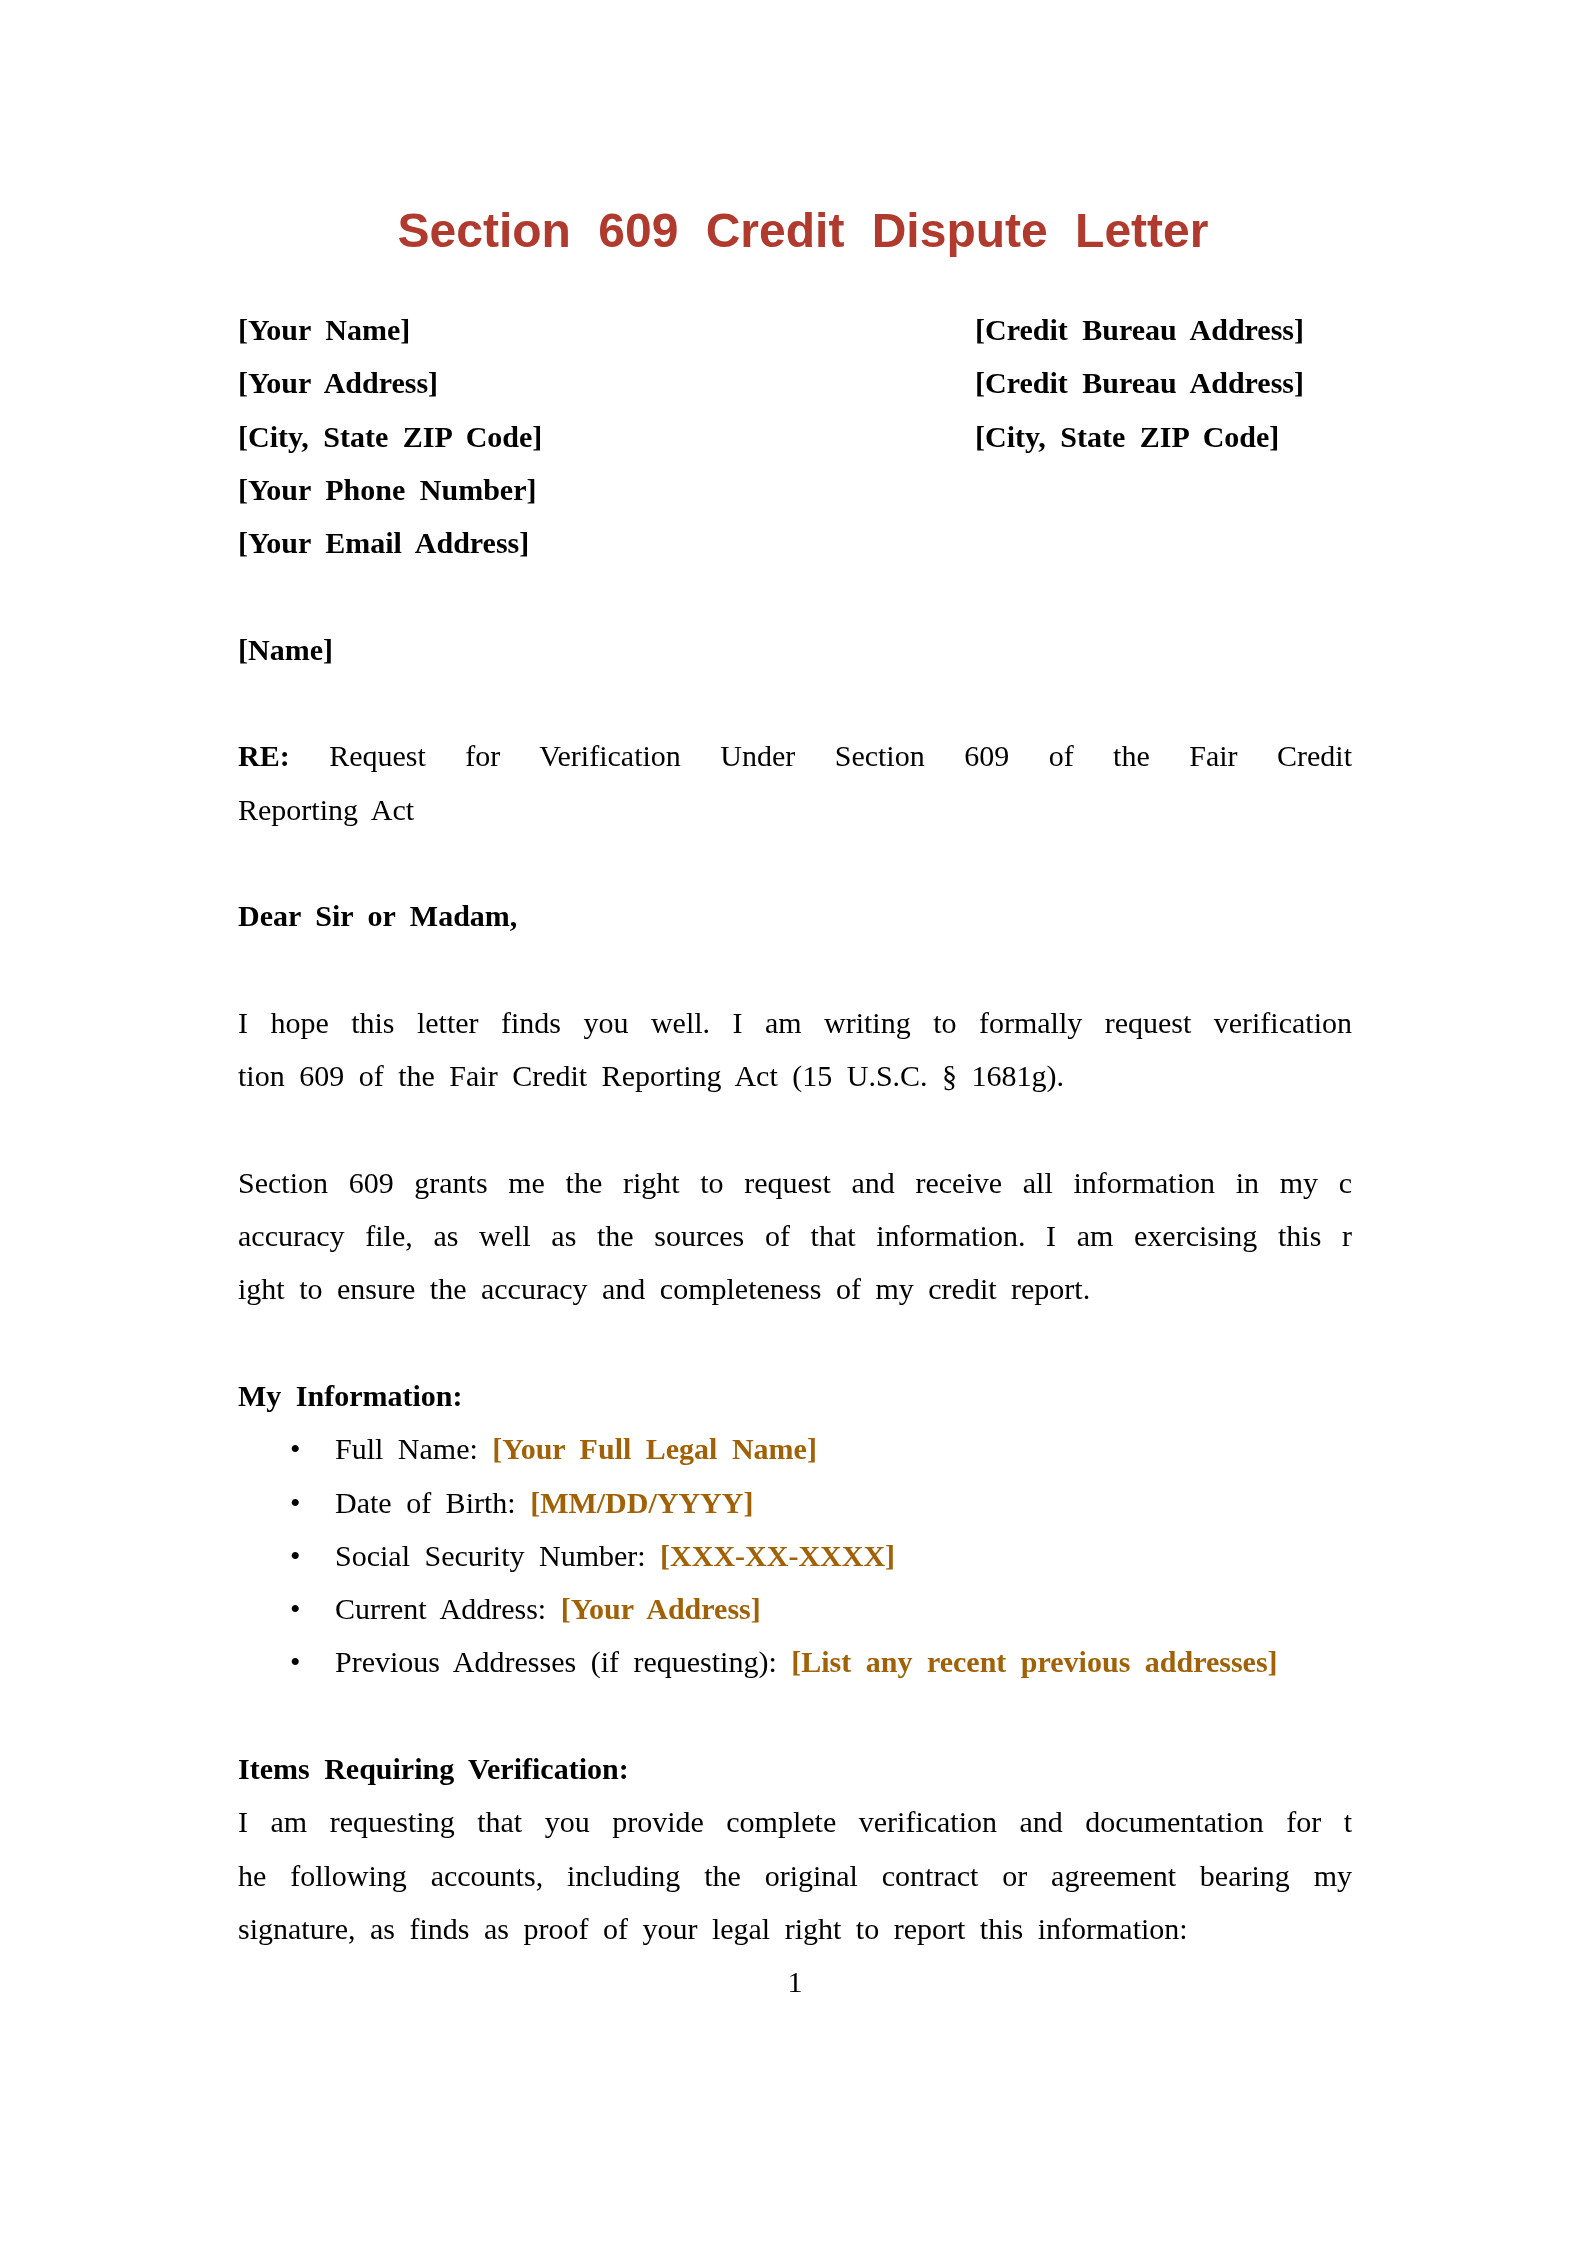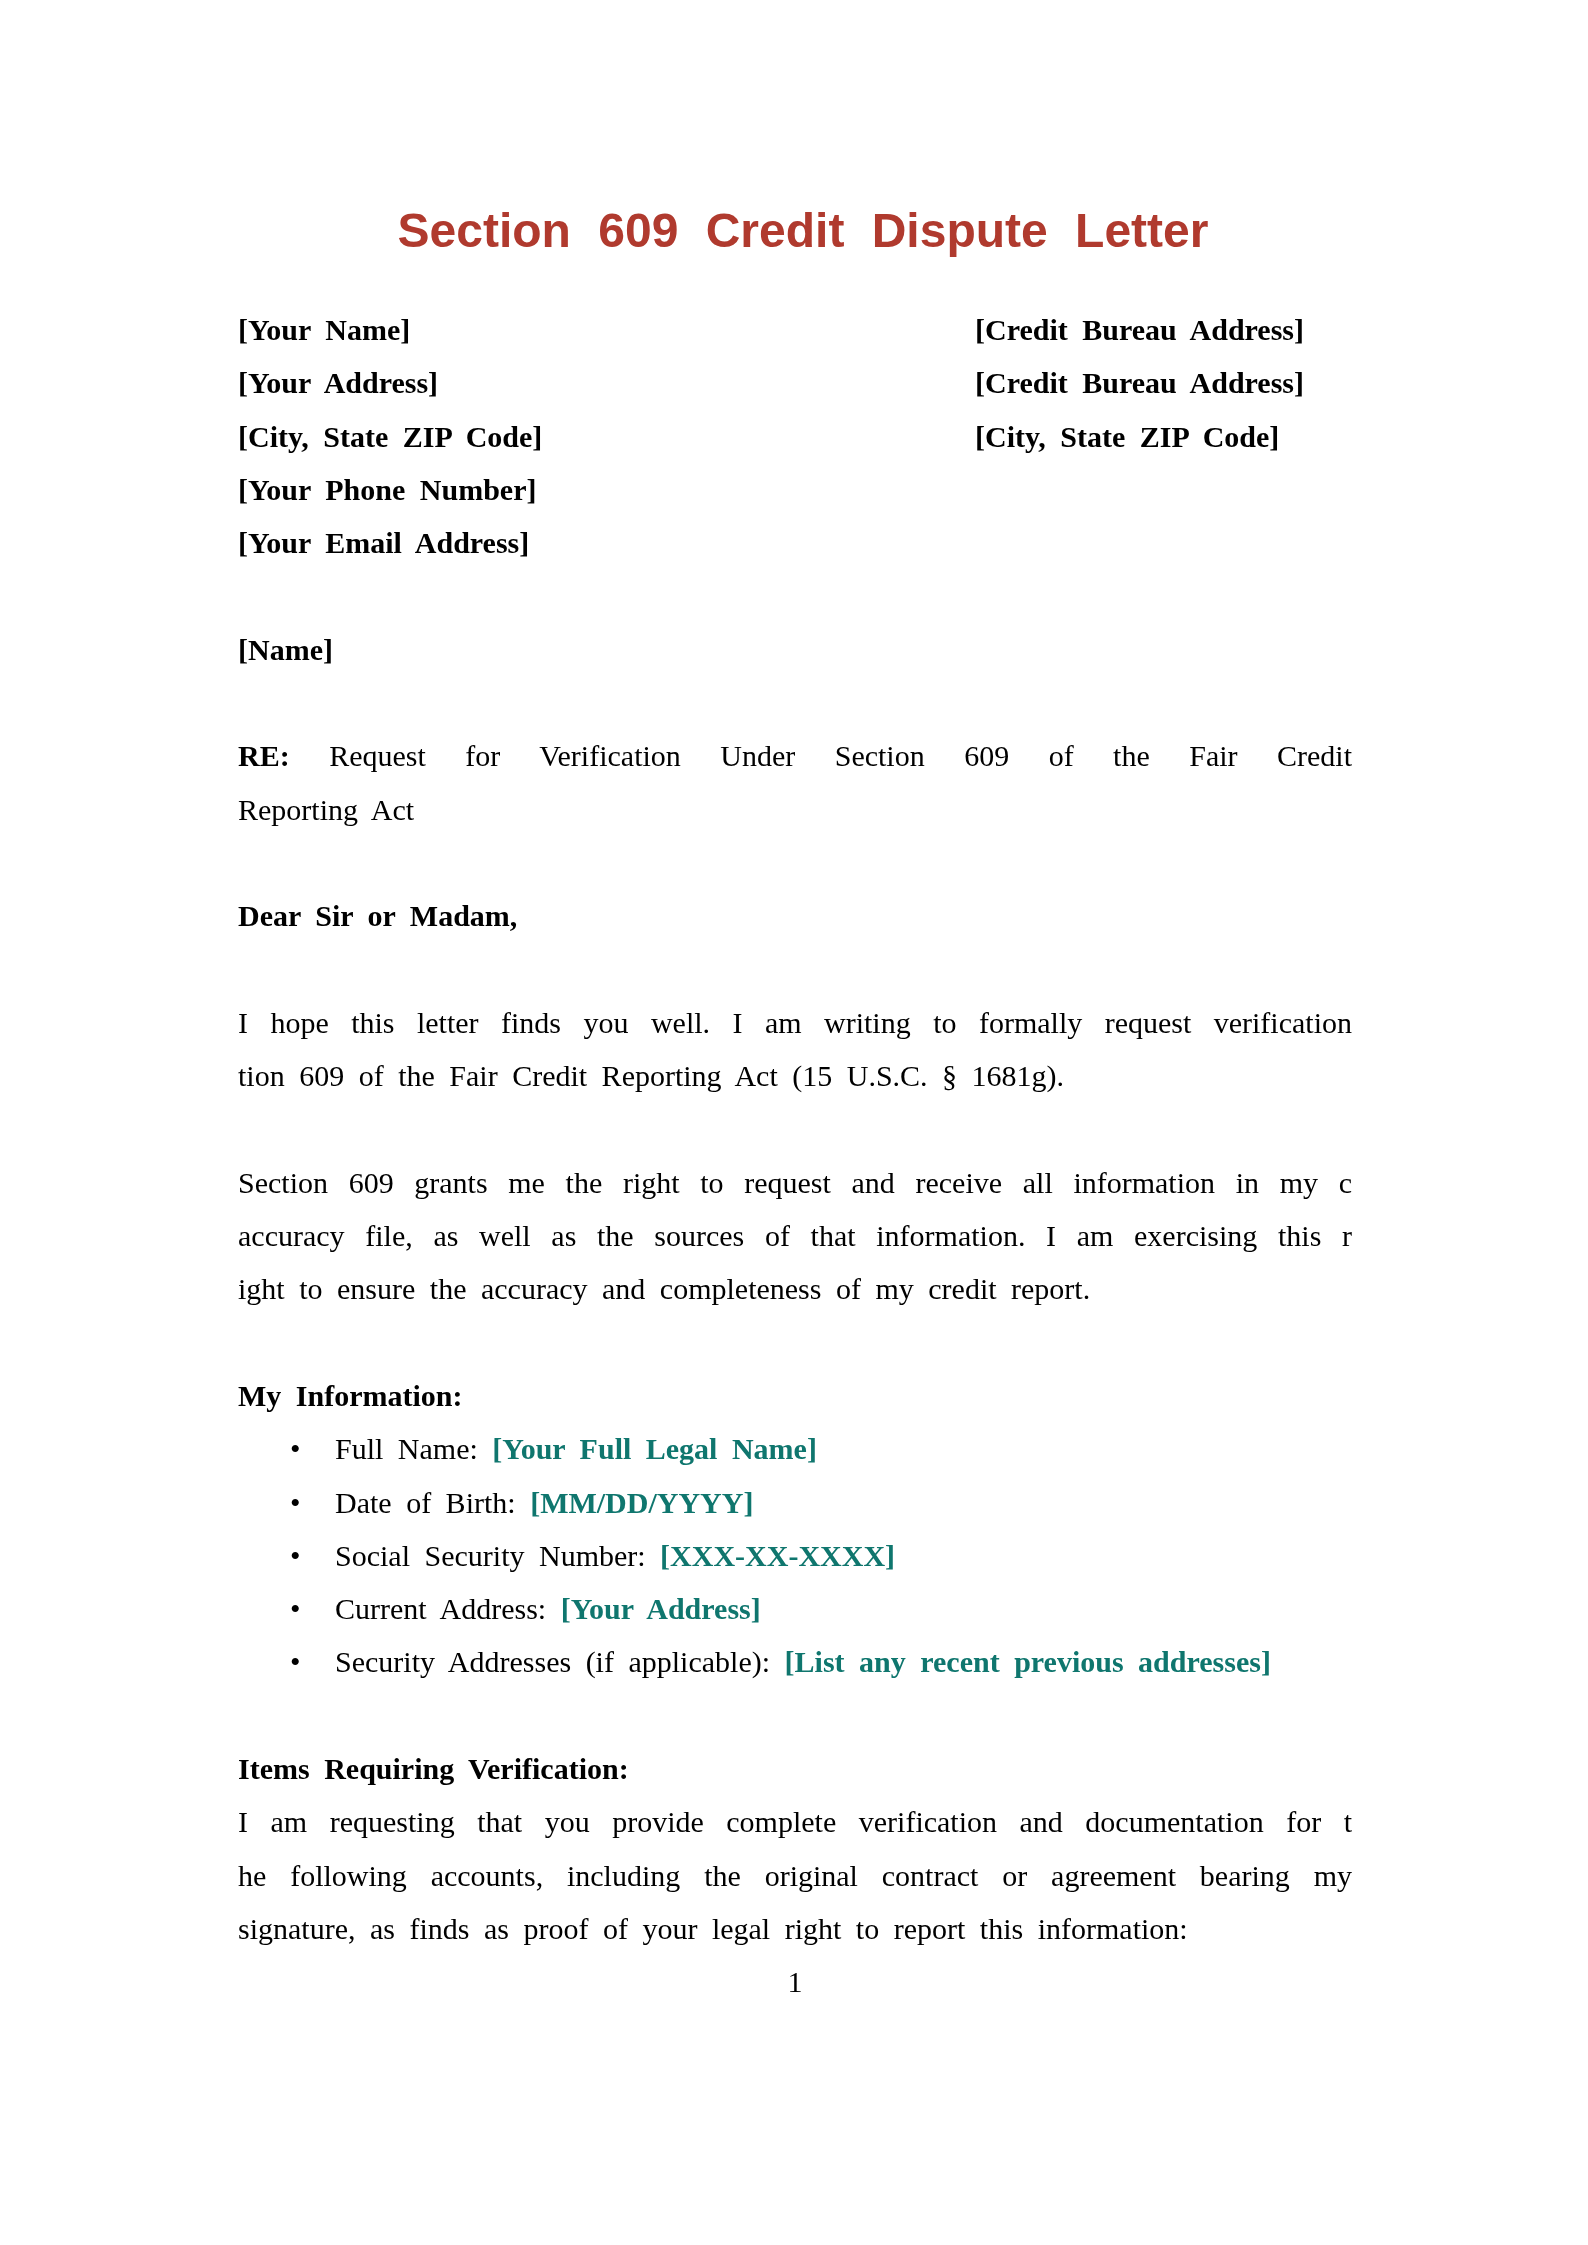--- a/index.html
+++ b/index.html
@@ -46,21 +46,21 @@
   }
   .line.just {
     white-space: normal;
     text-align: justify;
     text-align-last: justify;
     text-justify: inter-word;
   }
   .line.blank { height: 53.3px; }
   .b { font-weight: bold; }
   .ph {
-    color: #0f766e;
+    color: #a16207;
     font-weight: bold;
   }
   .addr { position: relative; }
   .col-right {
     position: absolute;
     top: 0;
     left: 737px;
   }
   .bullet { padding-left: 52px; }
   .dot {
@@ -126,21 +126,21 @@
 
     <div class="line blank"></div>
 
     <div class="line b">My Information:</div>
 
     <div>
       <div class="line bullet"><span class="dot">•</span><span>Full Name:</span> <span class="ph">[Your Full Legal Name]</span></div>
       <div class="line bullet"><span class="dot">•</span><span>Date of Birth:</span> <span class="ph">[MM/DD/YYYY]</span></div>
       <div class="line bullet"><span class="dot">•</span><span>Social Security Number:</span> <span class="ph">[XXX-XX-XXXX]</span></div>
       <div class="line bullet"><span class="dot">•</span><span>Current Address:</span> <span class="ph">[Your Address]</span></div>
-      <div class="line bullet"><span class="dot">•</span><span>Security Addresses (if applicable):</span> <span class="ph">[List any recent previous addresses]</span></div>
+      <div class="line bullet"><span class="dot">•</span><span>Previous Addresses (if requesting):</span> <span class="ph">[List any recent previous addresses]</span></div>
     </div>
 
     <div class="line blank"></div>
 
     <div class="line b">Items Requiring Verification:</div>
 
     <div>
       <div class="line just">I am requesting that you provide complete verification and documentation for t</div>
       <div class="line just">he following accounts, including the original contract or agreement bearing my</div>
       <div class="line">signature, as finds as proof of your legal right to report this information:</div>

